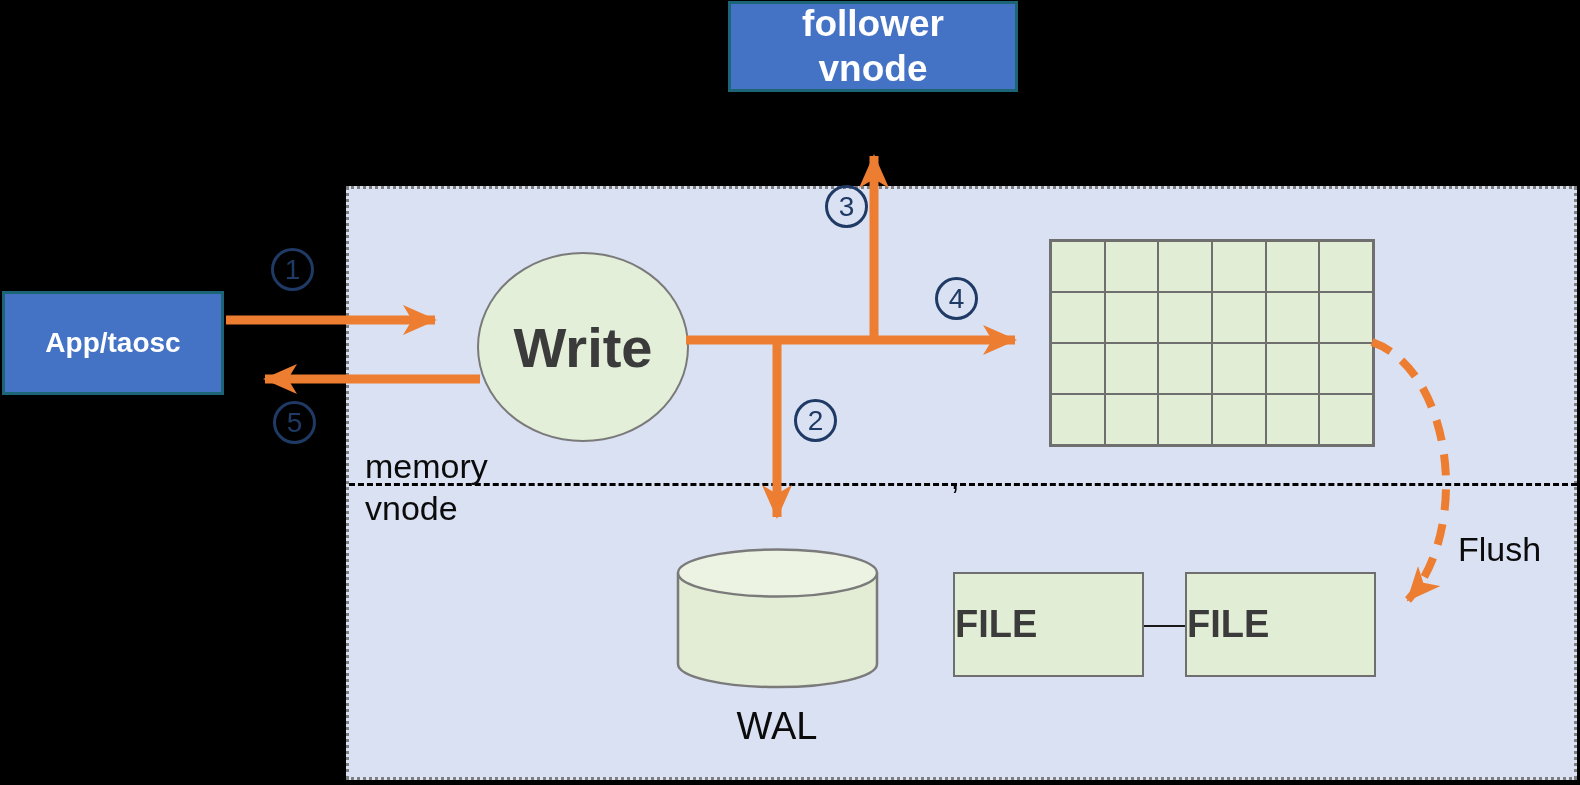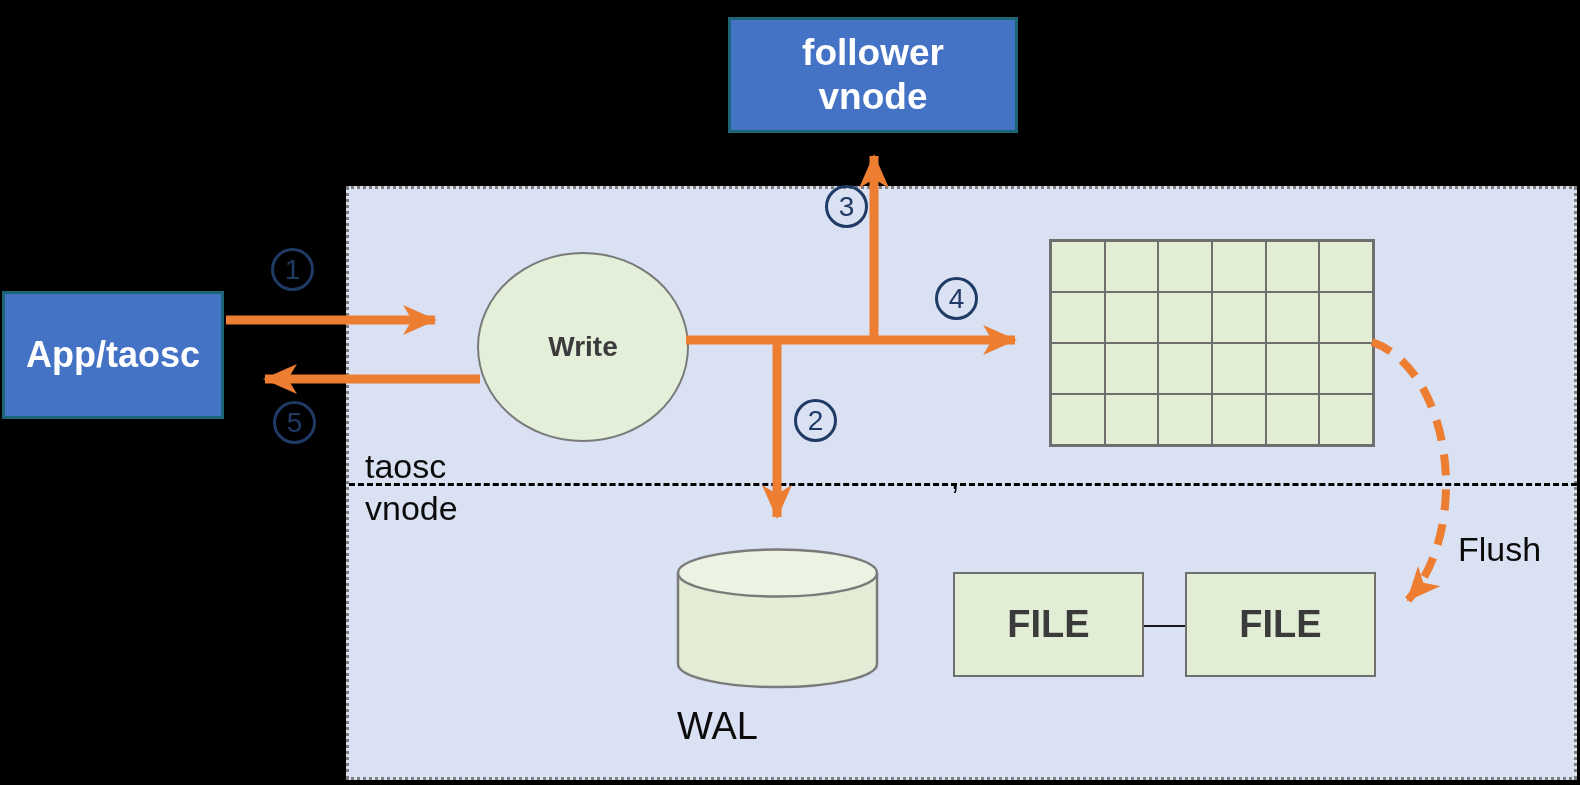--- a/index.html
+++ b/index.html
@@ -19,55 +19,55 @@
     border-top:3px dashed #000;
   }
   
   .blue-box{
     position:absolute;box-sizing:border-box;
     background:var(--node-blue,#4472C4);
     border:3px solid var(--node-blue-border,#1B6576);
     color:#fff;font-weight:bold;
     display:flex;align-items:center;justify-content:center;text-align:center;
   }
-  .follower{left:728px;top:17px;width:290px;height:116px;font-size:37px;line-height:1.2;padding:0 60px;}
-  .apptaosc{left:2px;top:291px;width:222px;height:128px;font-size:36px;}
+  .follower{left:728px;top:1px;width:290px;height:91px;font-size:37px;line-height:1.2;padding:0 60px;}
+  .apptaosc{left:2px;top:291px;width:222px;height:104px;font-size:28px;}
   
   .write-ellipse{
     position:absolute;left:477px;top:252px;width:212px;height:190px;
     box-sizing:border-box;border-radius:50%;
     background:var(--node-green,#E3EFD8);
     border:2.5px solid #7A7A7A;
     display:flex;align-items:center;justify-content:center;
-    font-size:28px;font-weight:bold;color:var(--text-dark,#3B3B3B);
+    font-size:56px;font-weight:bold;color:var(--text-dark,#3B3B3B);
   }
   .memtable-grid{
     position:absolute;left:1049px;top:239px;width:326px;height:208px;
     box-sizing:border-box;border:2px solid var(--grid-border,#6F6F6F);
     display:grid;grid-template-columns:repeat(6,1fr);grid-template-rows:repeat(4,1fr);
   }
   .memtable-grid .cell{
     background:var(--node-green2,#E2EDD5);
     border:1.5px solid var(--grid-border,#6F6F6F);
   }
   .file-box{
     position:absolute;box-sizing:border-box;width:191px;height:105px;top:572px;
     background:var(--node-green2,#E2EDD5);border:2.5px solid var(--grid-border,#6F6F6F);
-    display:flex;align-items:center;justify-content:center;
+    display:flex;align-items:center;
     font-size:38px;font-weight:bold;color:var(--text-dark,#3B3B3B);
   }
   .file-1{left:953px;} .file-2{left:1185px;}
   .file-connector{position:absolute;left:1143px;top:625px;width:42px;height:0;border-top:2.5px solid #1a1a1a;}
   
   .lbl{position:absolute;color:#0b0b0b;font-size:34px;line-height:1.1;white-space:nowrap;}
   .lbl-memory{left:365px;top:448px;}
   .lbl-disk{left:365px;top:490px;}
   .lbl-flush{left:1458px;top:510px;margin-top:21px;}
   .lbl-leader{left:1297px;top:715px;width:260px;text-align:right;}
-  .lbl-wal{left:677px;top:706px;width:200px;text-align:left;font-size:38px;}
+  .lbl-wal{left:677px;top:706px;width:200px;text-align:center;font-size:38px;}
   .stray{position:absolute;left:951px;top:462px;font-size:30px;color:#000;}
   
   .step{
     position:absolute;width:43px;height:43px;box-sizing:border-box;border-radius:50%;
     border:3px solid var(--navy,#1F3A64);color:var(--navy,#1F3A64);
     display:flex;align-items:center;justify-content:center;
     font-size:28px;background:transparent;
   }
   .step-1{left:271px;top:248px;}
   .step-2{left:794px;top:399px;}
@@ -107,21 +107,21 @@
       <div class="cell"></div>
       <div class="cell"></div>
       <div class="cell"></div>
       <div class="cell"></div>
       <div class="cell"></div>
       <div class="cell"></div>
     </div>
 
   <div class="mem-disk-divider z2"></div>
 
-  <div class="lbl lbl-memory z2">taosc</div>
+  <div class="lbl lbl-memory z2">memory</div>
   <div class="lbl lbl-disk z2">vnode</div>
   <div class="lbl lbl-flush z5">Flush</div>
   <div class="lbl lbl-wal z2">WAL</div>
   <div class="stray z2">,</div>
 
   <div class="blue-box follower z2">
     <span>follower vnode</span>
   </div>
   <div class="blue-box apptaosc z2">
     <span>App/taosc</span>

